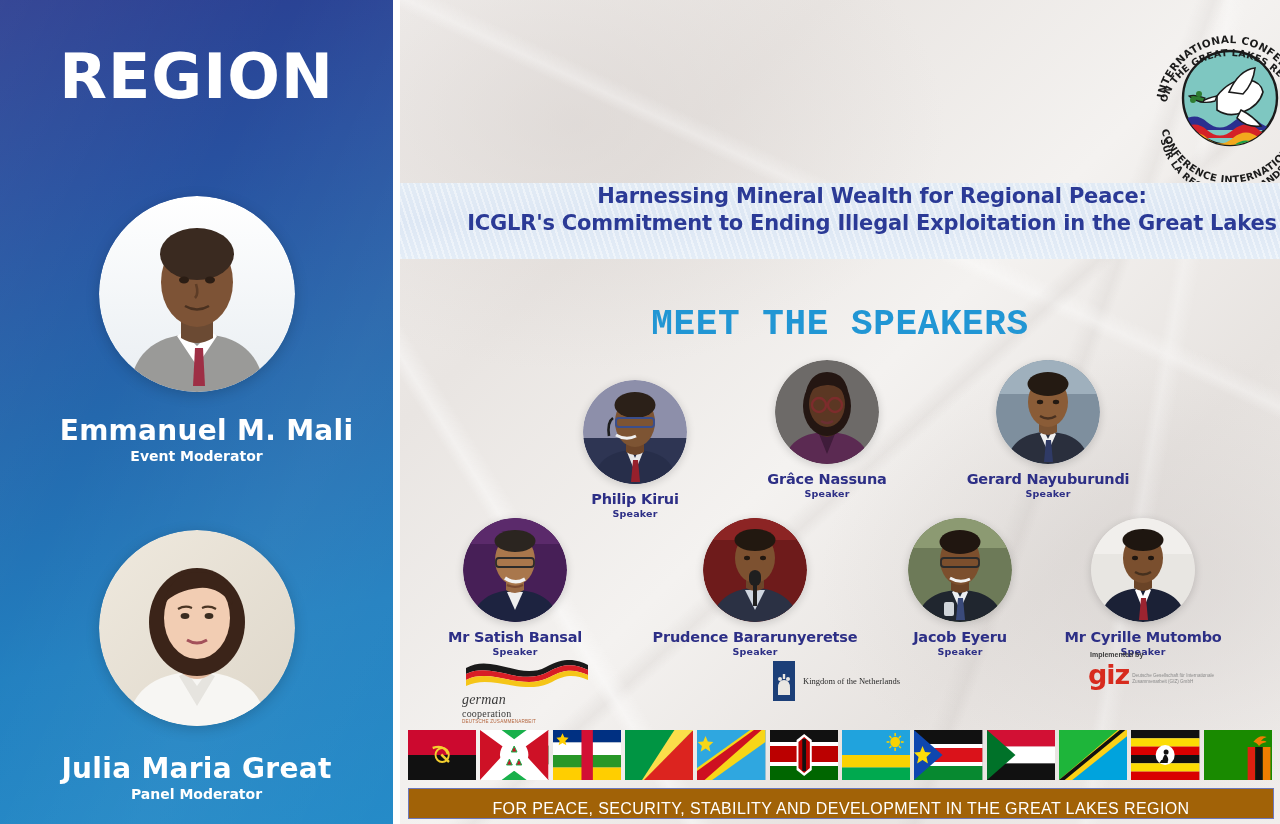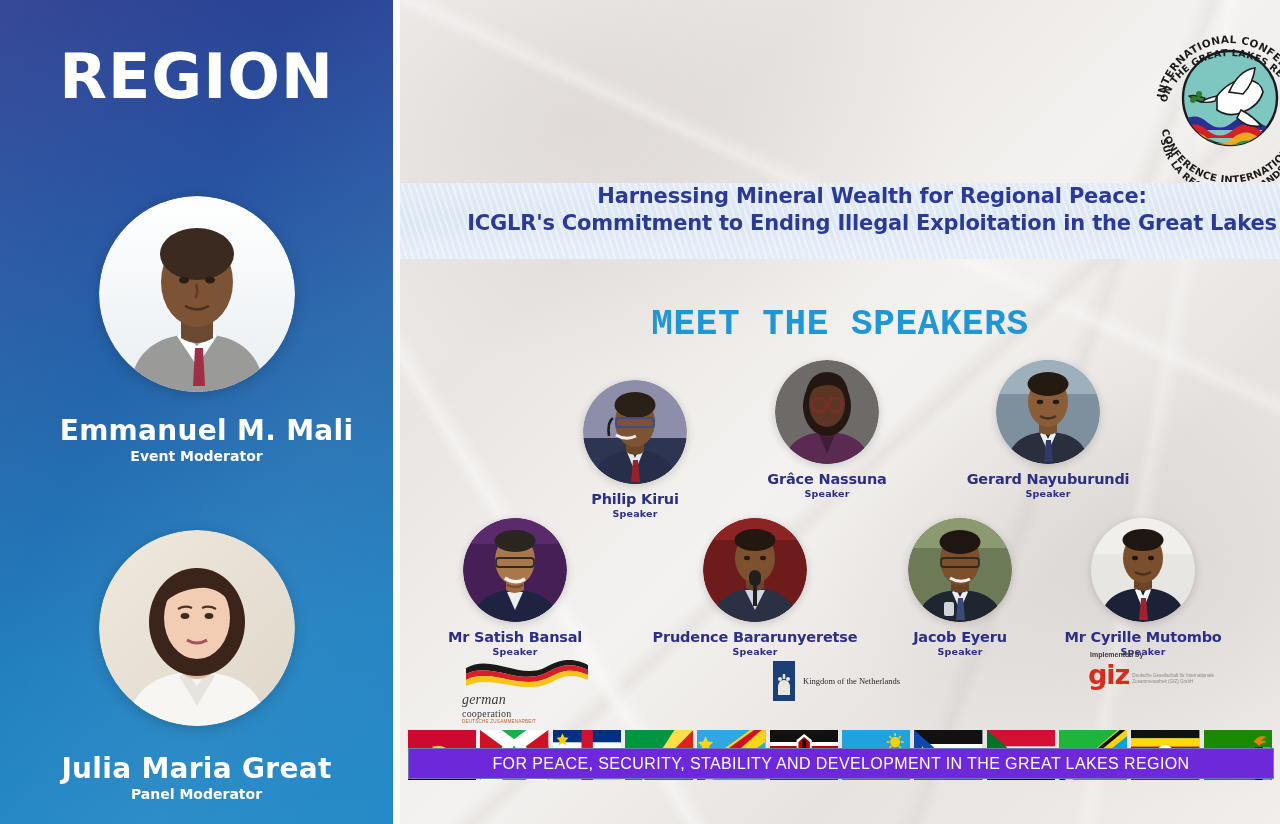--- a/index.html
+++ b/index.html
@@ -153,23 +153,23 @@
 
   
   .flags-row{
     position:absolute;left:408px;top:730px;width:864px;height:50px;
     display:flex;gap:4px;
   }
   .flag{flex:1 1 0;height:50px;position:relative;overflow:hidden;background:#ccc;}
 
   
   .tagline{
-    position:absolute;left:408px;top:748px;width:864px;height:29px;
-    background:#6d28d9;border:1px solid #6d78bb;
-    display:flex;align-items:center;justify-content:center;
+    position:absolute;left:408px;top:788px;width:864px;height:29px;
+    background:#a16207;border:1px solid #6d78bb;
+    display:flex;align-items:flex-end;justify-content:center;
   }
   .tagline span{
     color:#ffffff;font-size:16px;font-weight:500;letter-spacing:.4px;
     font-family:"Liberation Sans",sans-serif;
   }
 </style>
 </head>
 <body>
 
 <div id="poster">

